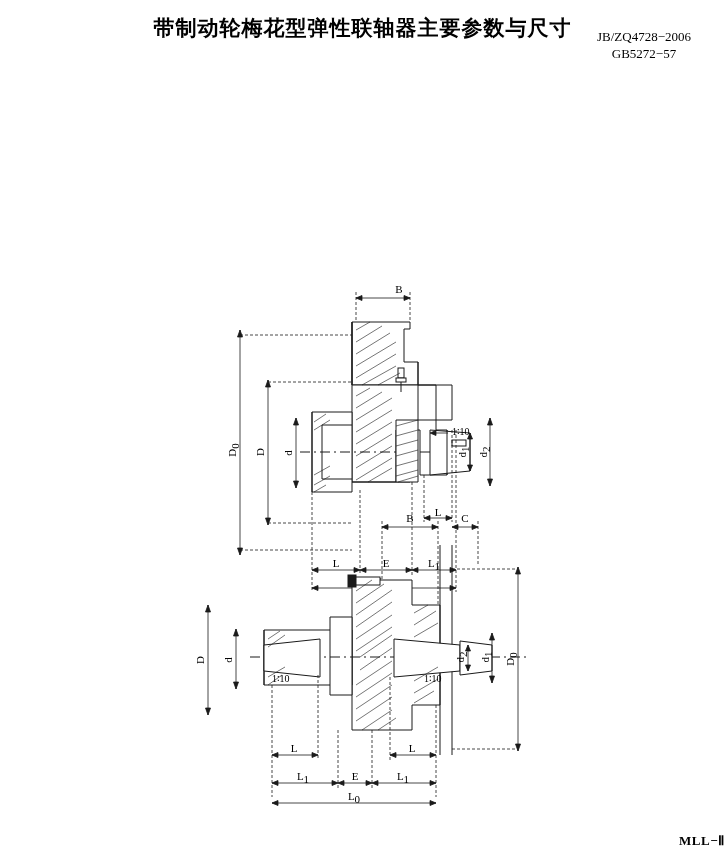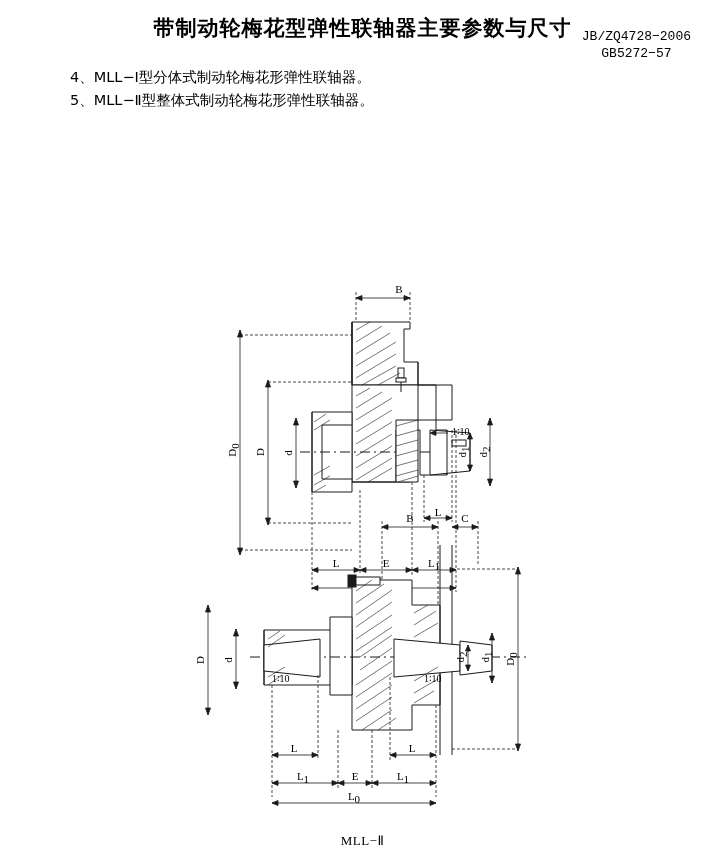--- a/index.html
+++ b/index.html
@@ -32,21 +32,21 @@
     letter-spacing: 1px;
     font-family: "DejaVu Sans", sans-serif;
   }
   .std-codes {
     position: absolute;
     right: 34px;
     top: 28px;
     text-align: center;
     font-size: 13px;
     line-height: 17px;
-    font-family: Liberation Mono, monospace;
+    font-family: Liberation Serif, serif;
   }
   .note-list {
     position: absolute;
     left: 70px;
     top: 66px;
     font-size: 14.5px;
     line-height: 23px;
     font-family: "DejaVu Sans", sans-serif;
   }
   .note-list div { white-space: nowrap; }
@@ -74,24 +74,20 @@
 
 <div class="page">
 
   <div class="title">带制动轮梅花型弹性联轴器主要参数与尺寸</div>
 
   <div class="std-codes">
     <div>JB/ZQ4728−2006</div>
     <div>GB5272−57</div>
   </div>
 
-  <div class="note-list">
-    <div>4、MLL−Ⅰ型分体式制动轮梅花形弹性联轴器。</div>
-    <div>5、MLL−Ⅱ型整体式制动轮梅花形弹性联轴器。</div>
-  </div>
 
   <svg class="dwg" width="725" height="500" style="top:130px;left:0;">
     <g stroke="#1a1a1a" fill="none" stroke-width="1">
 
       <path d="M352,192 L410,192 L410,199 L404,199 L404,232 L418,232 L418,255
                L352,255 Z" fill="#ffffff"></path>
 
       <path d="M352,192 L352,255"></path>
 
       <line x1="352" y1="192" x2="352" y2="255"></line>
@@ -384,15 +380,15 @@
     <text class="ratio" x="272" y="177">1∶10</text>
     <text class="ratio" x="424" y="177">1∶10</text>
     <text x="294" y="247" text-anchor="middle">L</text>
     <text x="412" y="247" text-anchor="middle">L</text>
     <text x="303" y="275" text-anchor="middle">L<tspan class="sub" dy="3">1</tspan></text>
     <text x="355" y="275" text-anchor="middle">E</text>
     <text x="403" y="275" text-anchor="middle">L<tspan class="sub" dy="3">1</tspan></text>
     <text x="354" y="295" text-anchor="middle">L<tspan class="sub" dy="3">0</tspan></text>
   </svg>
 
-  <div class="fig-caption" style="left:0;top:833px;width:725px;text-align:center;">MLL−Ⅱ</div>
+  <div class="fig-caption" style="left:0;top:833px;width:725px;text-align:right;font-weight:bold;">MLL−Ⅱ</div>
 
 </div>
 
 </body></html>

